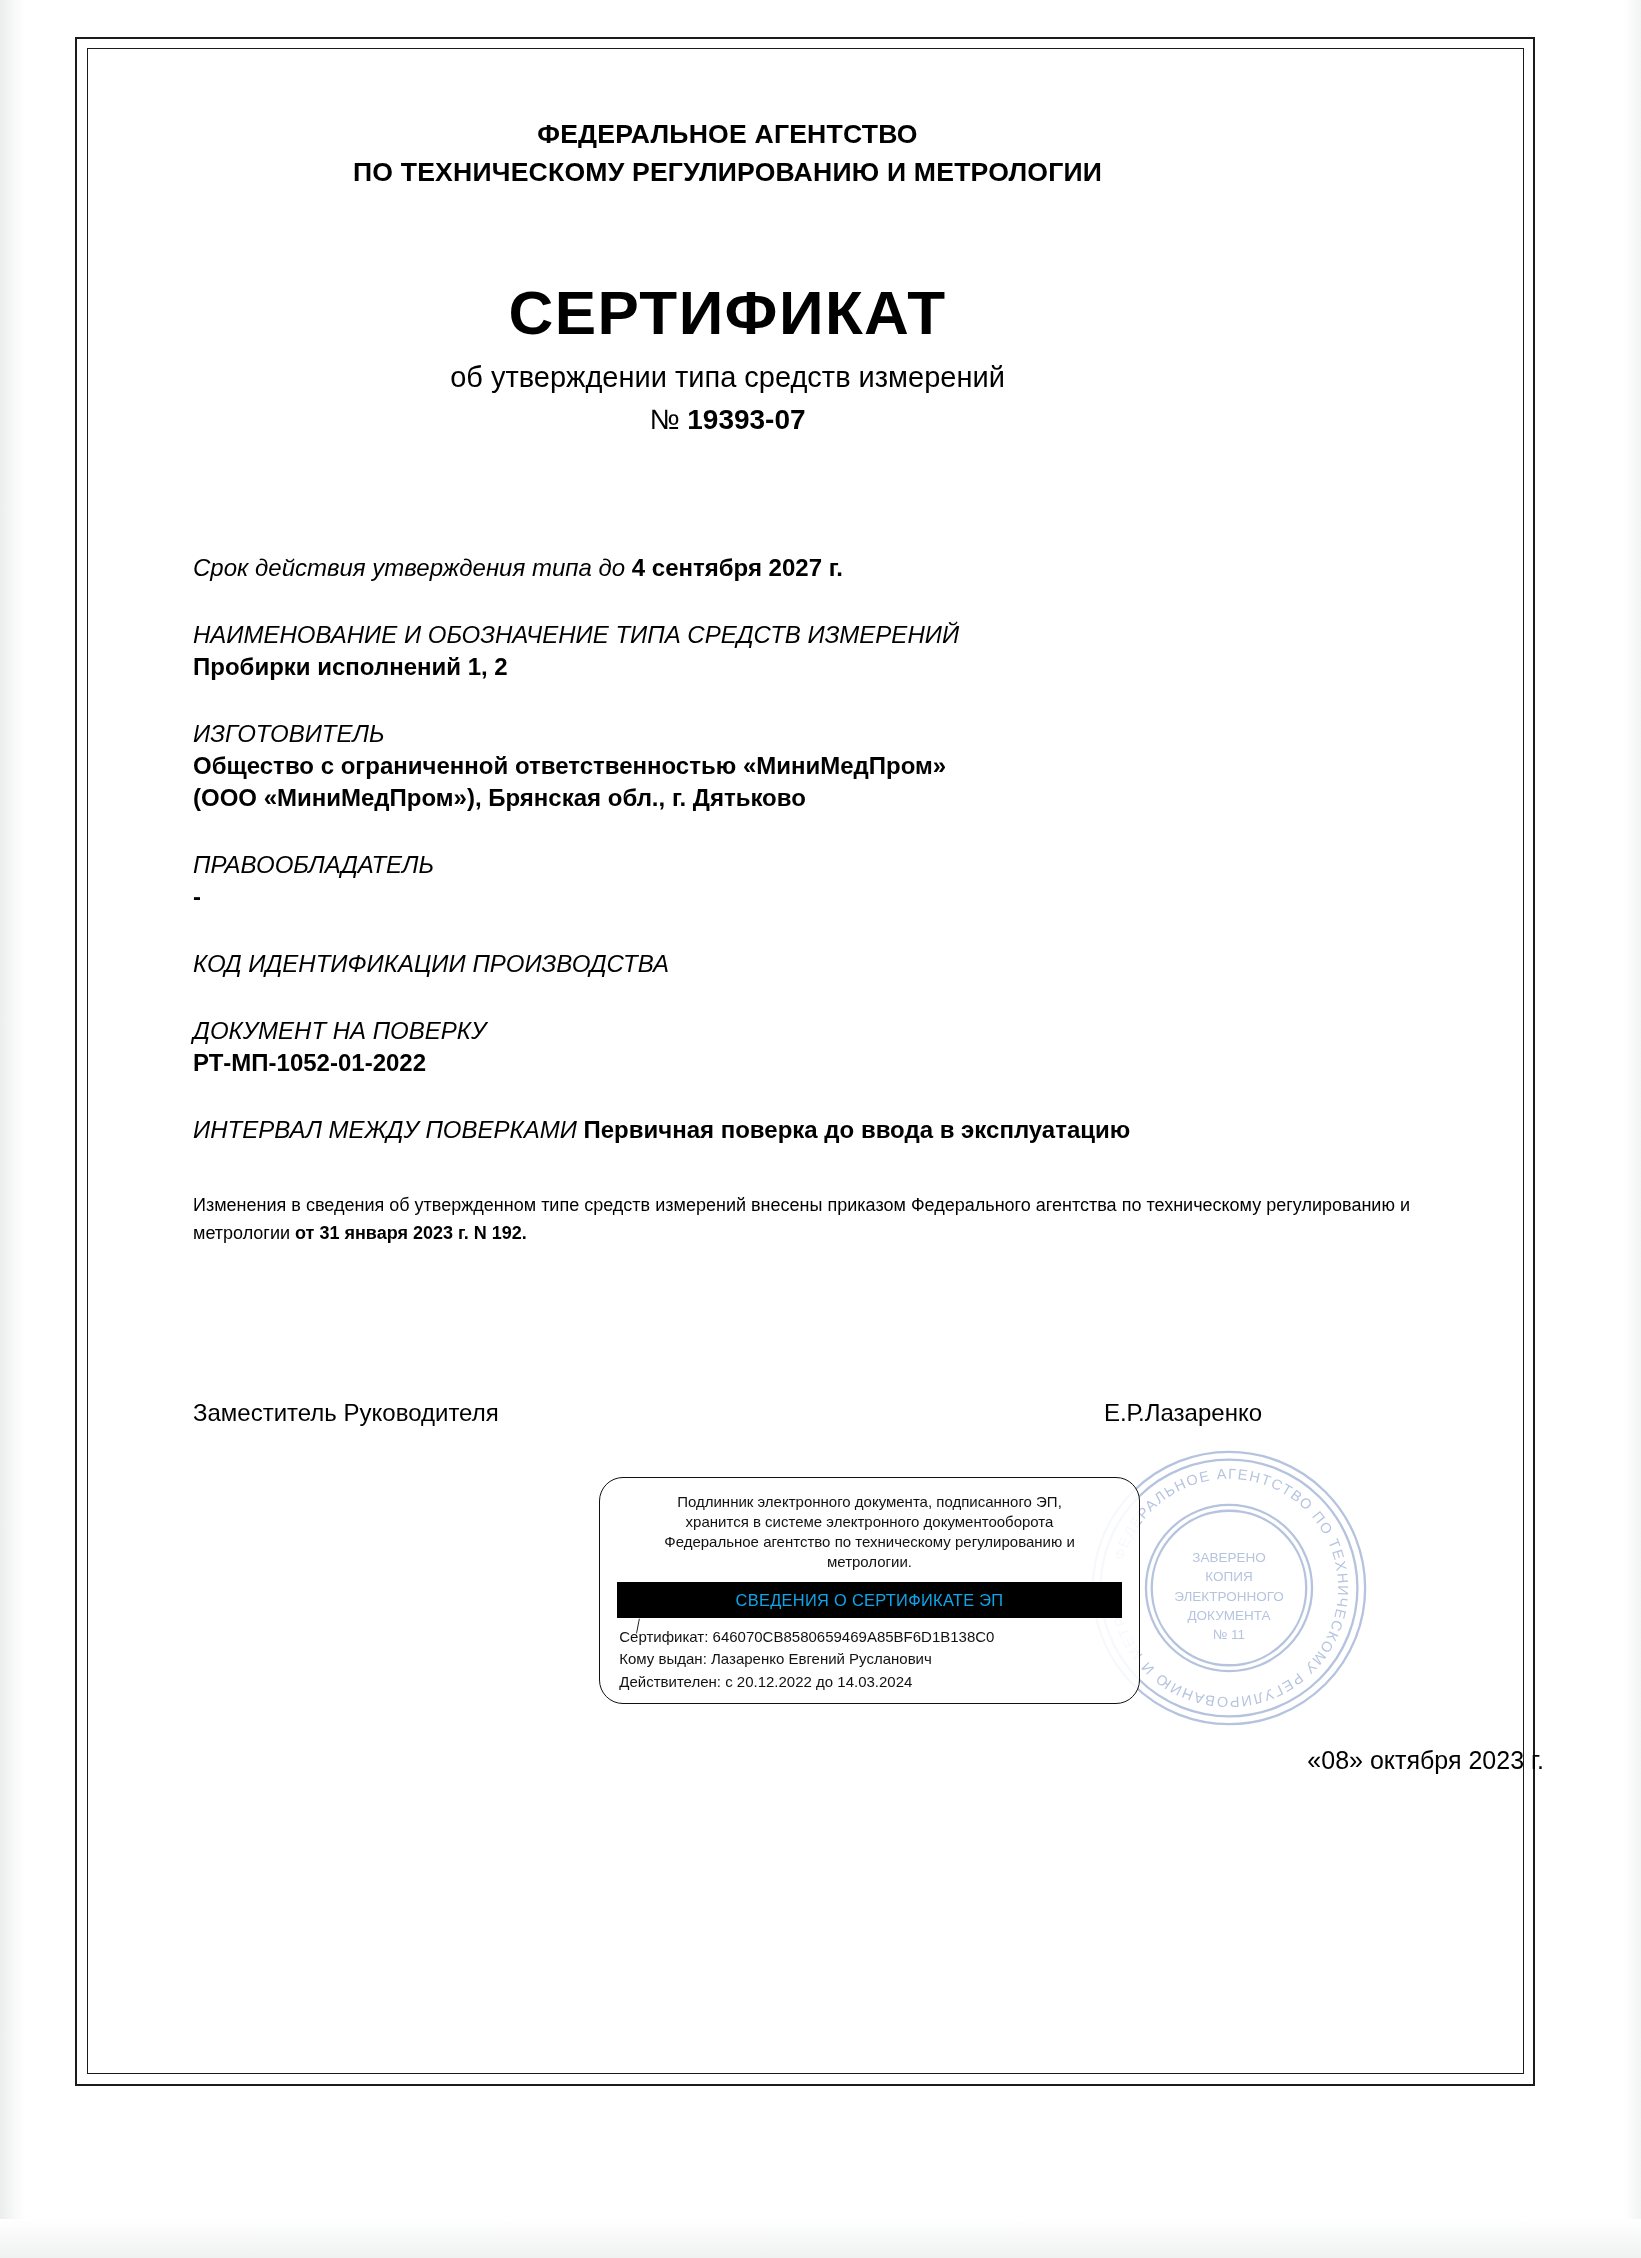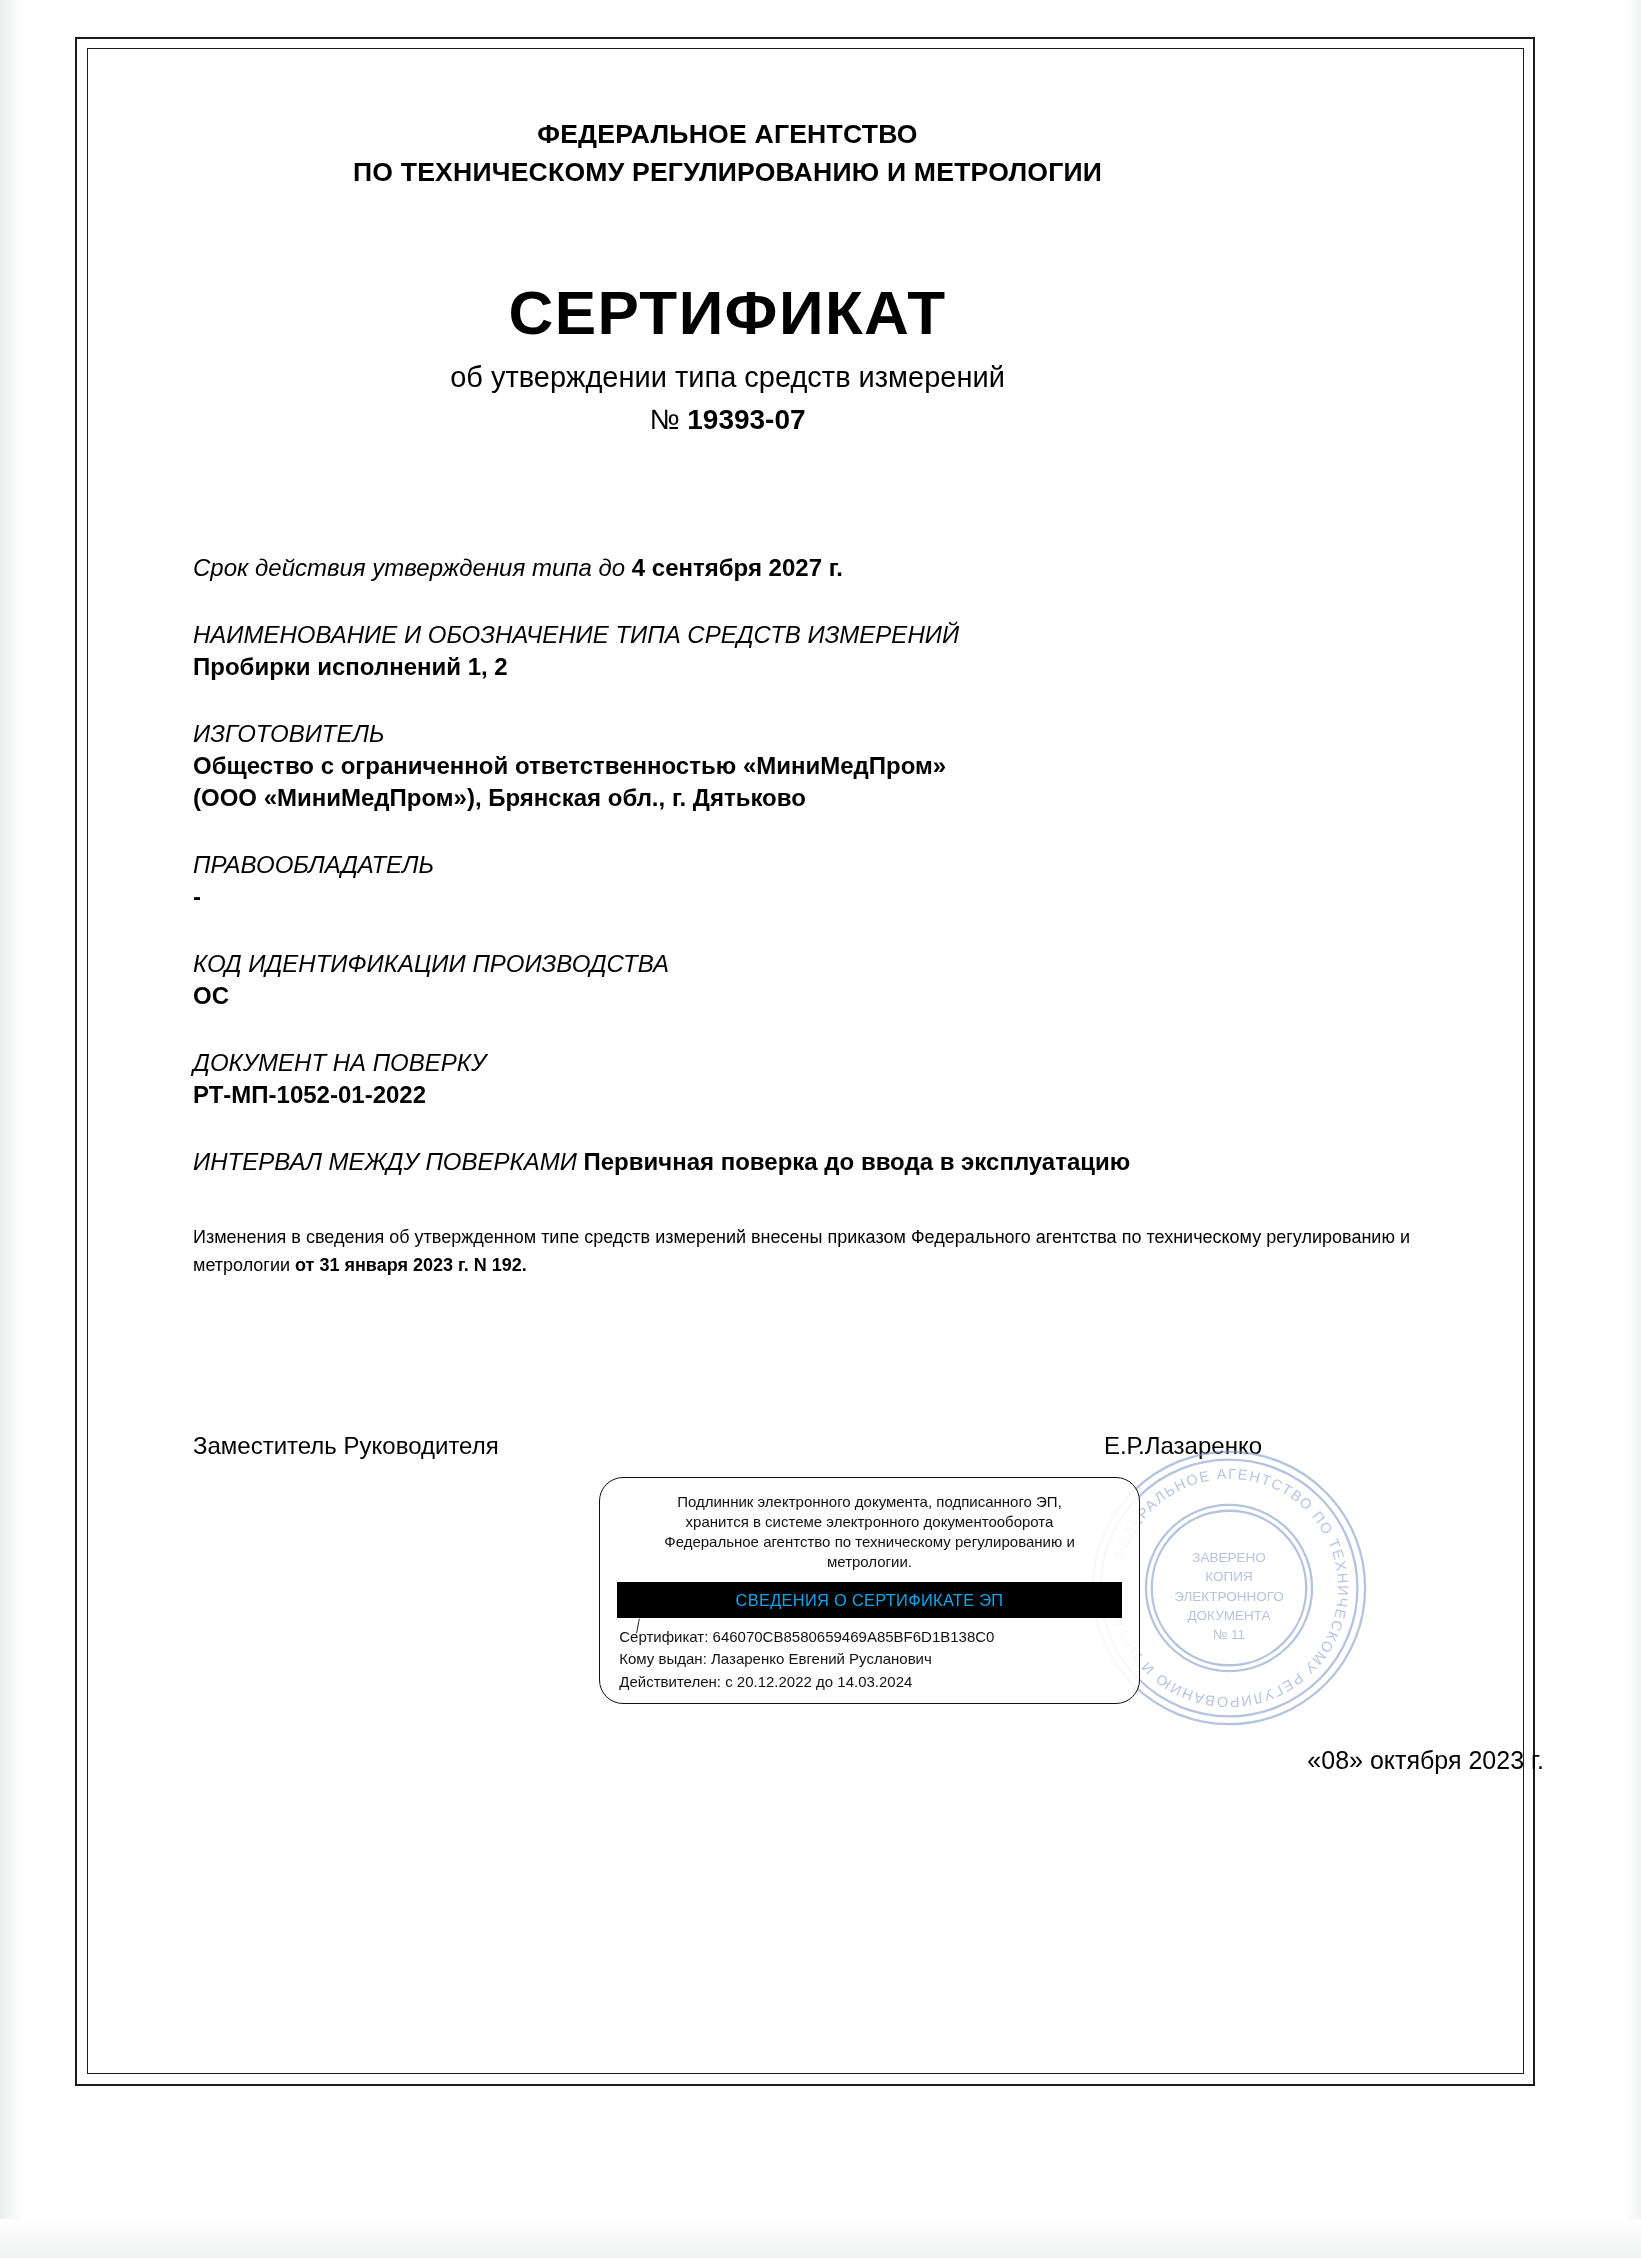--- a/index.html
+++ b/index.html
@@ -256,21 +256,20 @@
 
       <div class="row">
         <div class="lbl">ПРАВООБЛАДАТЕЛЬ</div>
         <div class="val">-</div>
       </div>
 
       <div class="gap"></div>
 
       <div class="row">
         <div class="lbl">КОД ИДЕНТИФИКАЦИИ ПРОИЗВОДСТВА</div>
-        <div class="val">ОС</div>
       </div>
 
       <div class="gap"></div>
 
       <div class="row">
         <div class="lbl">ДОКУМЕНТ НА ПОВЕРКУ</div>
         <div class="val">РТ-МП-1052-01-2022</div>
       </div>
 
       <div class="gap"></div>

